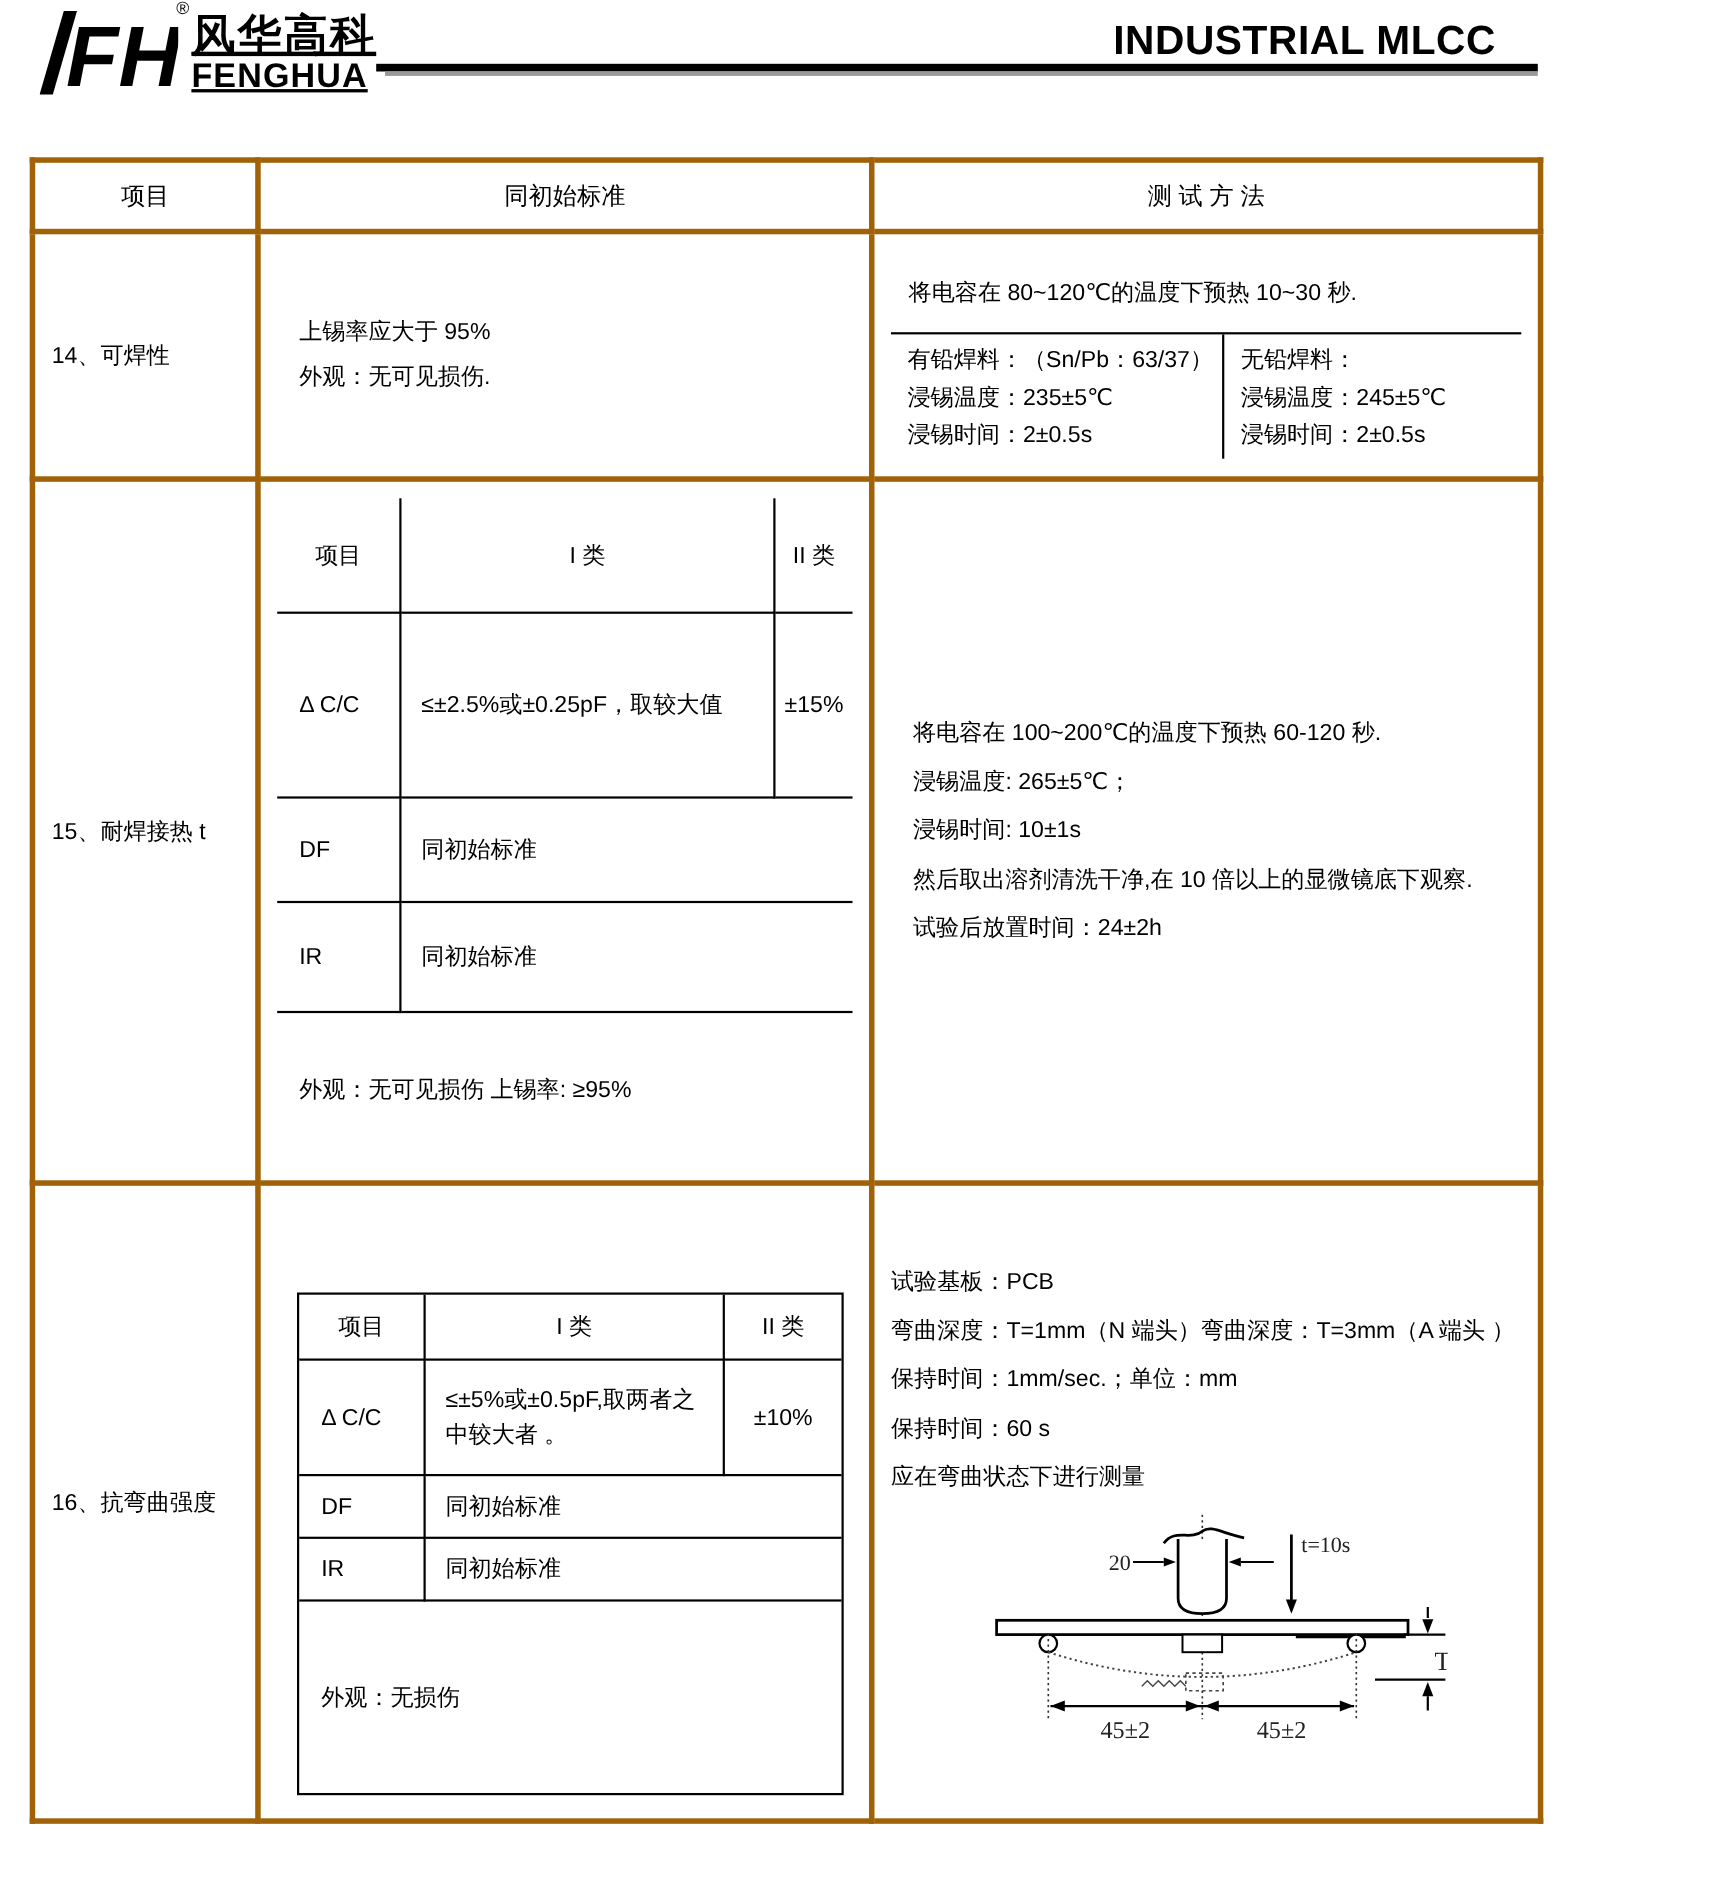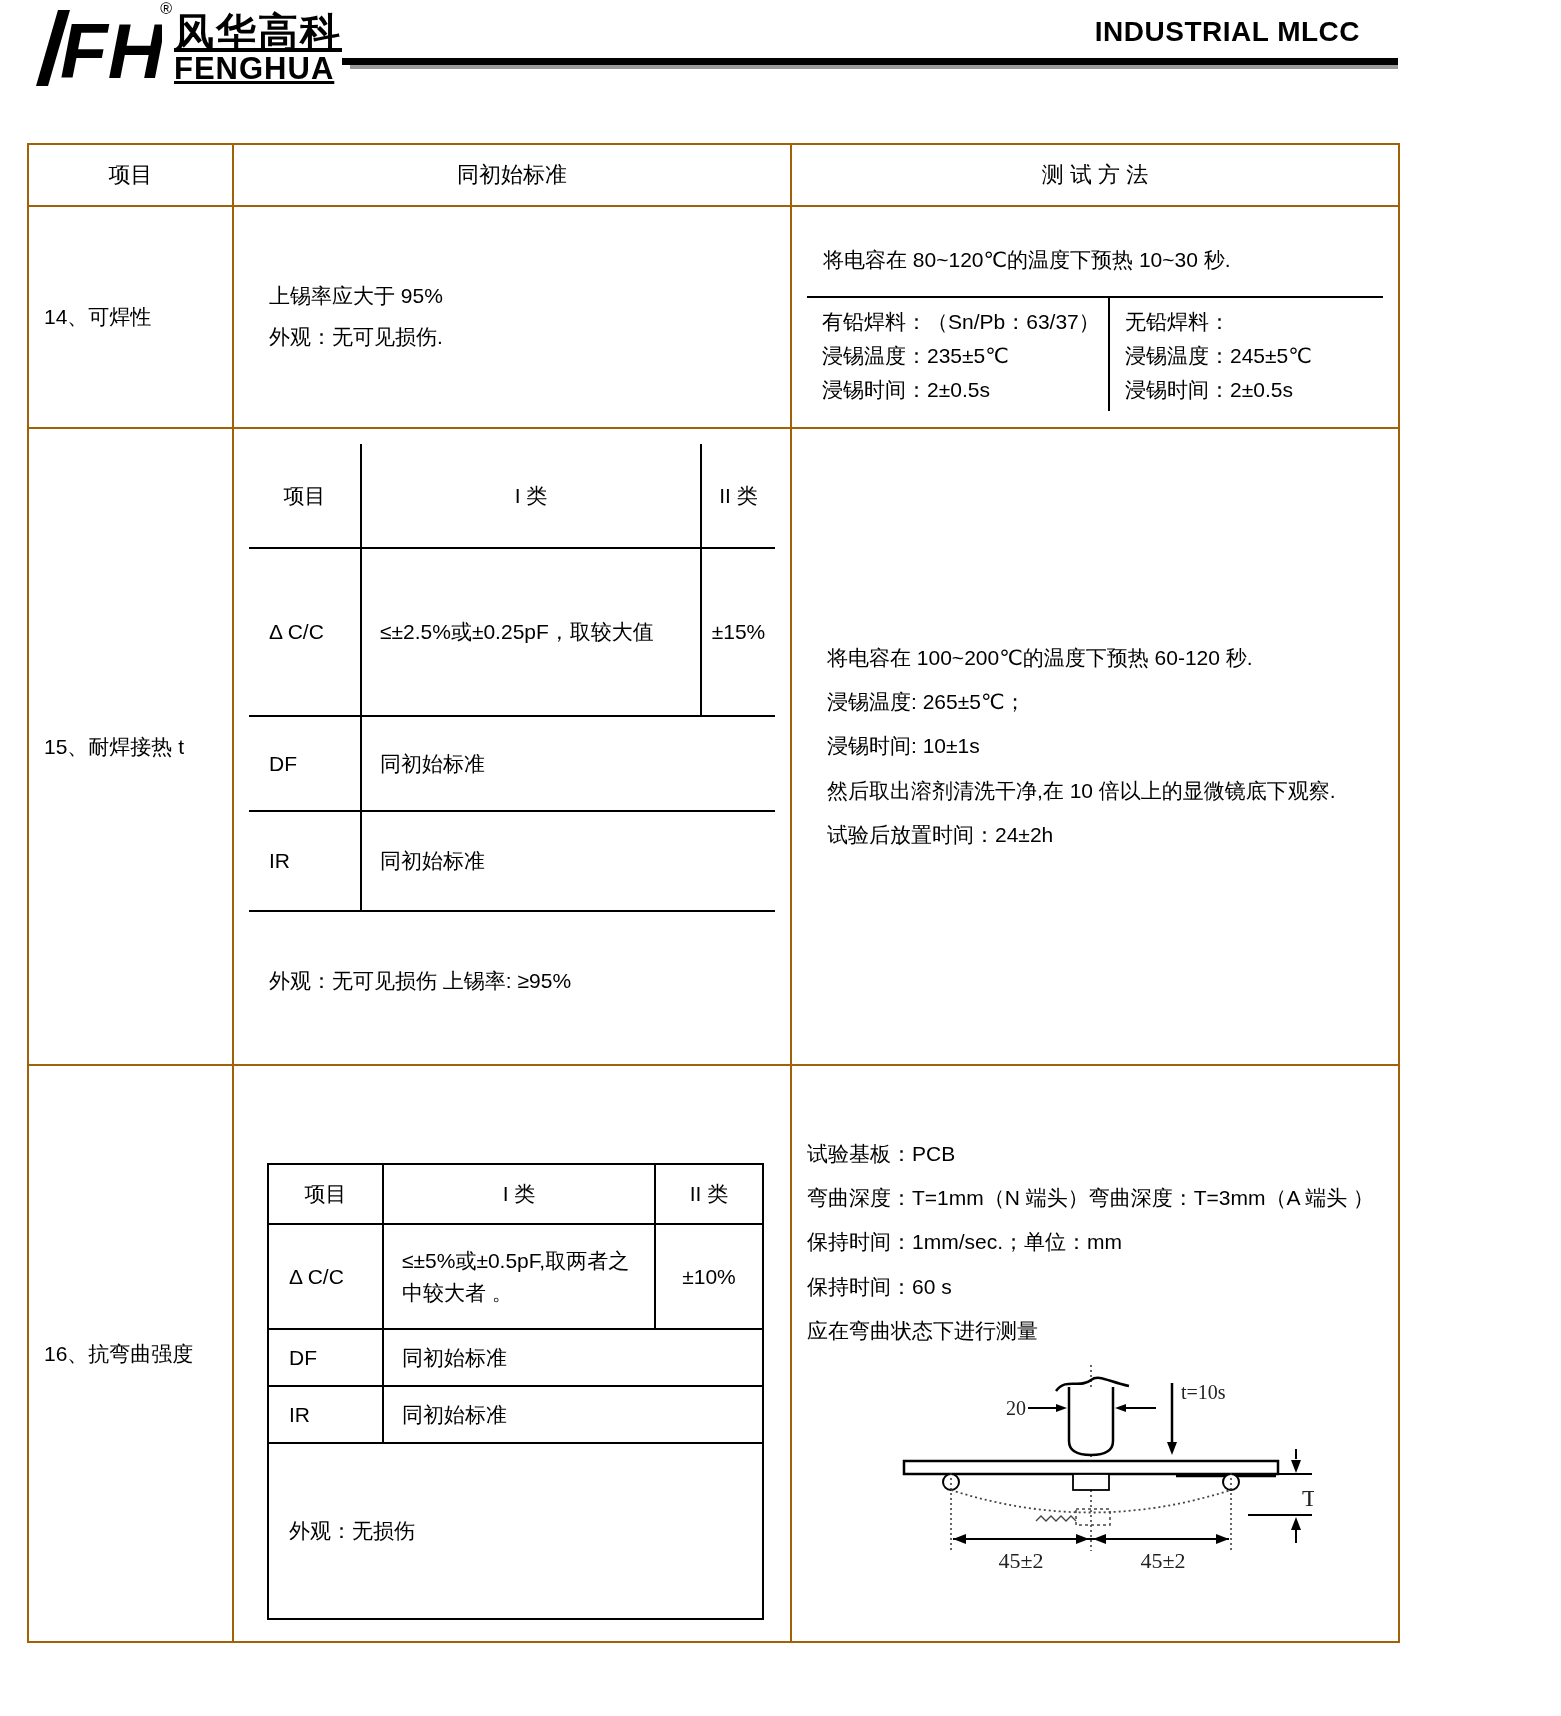--- a/index.html
+++ b/index.html
@@ -9,30 +9,30 @@
   }
 
   
   .logo { position:absolute; left:36px; top:4px; display:flex; align-items:flex-start; gap:12px;text-decoration:underline; }
   .logo-mark { position:relative; width:126px; height:88px; }
   .logo-mark svg { width:100%; height:100%; display:block; }
   .reg-mark { position:absolute; top:-4px; right:-10px; font-size:16px; font-weight:normal; }
   .logo-text { padding-top:8px; }
   .logo-cn { font-size:40px; font-weight:bold; letter-spacing:2px; line-height:1.0; }
   .logo-en { font-size:31px; font-weight:bold; letter-spacing:1px; line-height:1.05; margin-top:1px; }
-  .doc-title { position:absolute; top:16px; right:201px; font-size:28px; font-weight:bold; letter-spacing:0.5px;margin-left:28px; }
+  .doc-title { position:absolute; top:16px; right:201px; font-size:37px; font-weight:bold; letter-spacing:0.5px;margin-left:28px; }
   .header-rule { position:absolute; top:58px; left:342px; width:1056px; }
   .rule-black { height:7px; background:#000; }
   .rule-gray  { height:4px; background:#9a9a9a; margin-left:8px; }
 
   
   table.spec-table { position:absolute; left:27px; top:143px; width:1371px;
     border-collapse:collapse; table-layout:fixed; }
   .spec-table th, .spec-table td {
-    border:2px solid #a16207; padding:15px; font-size:21px; font-weight:normal;
+    border:5px solid #a16207; padding:15px; font-size:21px; font-weight:normal;
     vertical-align:middle; overflow:hidden;
   }
   tr.head-row { height:62px; }
   tr.head-row th { text-align:center; font-size:22px; }
   tr.row14 { height:190px; } tr.row14 > td { height:190px; }
   tr.row15 { height:605px; } tr.row15 > td { height:605px; }
   tr.row16 { height:545px; } tr.row16 > td { height:545px; }
 
   .item-cell { text-align:left; }
   .nopad { padding:0; vertical-align:top; }

